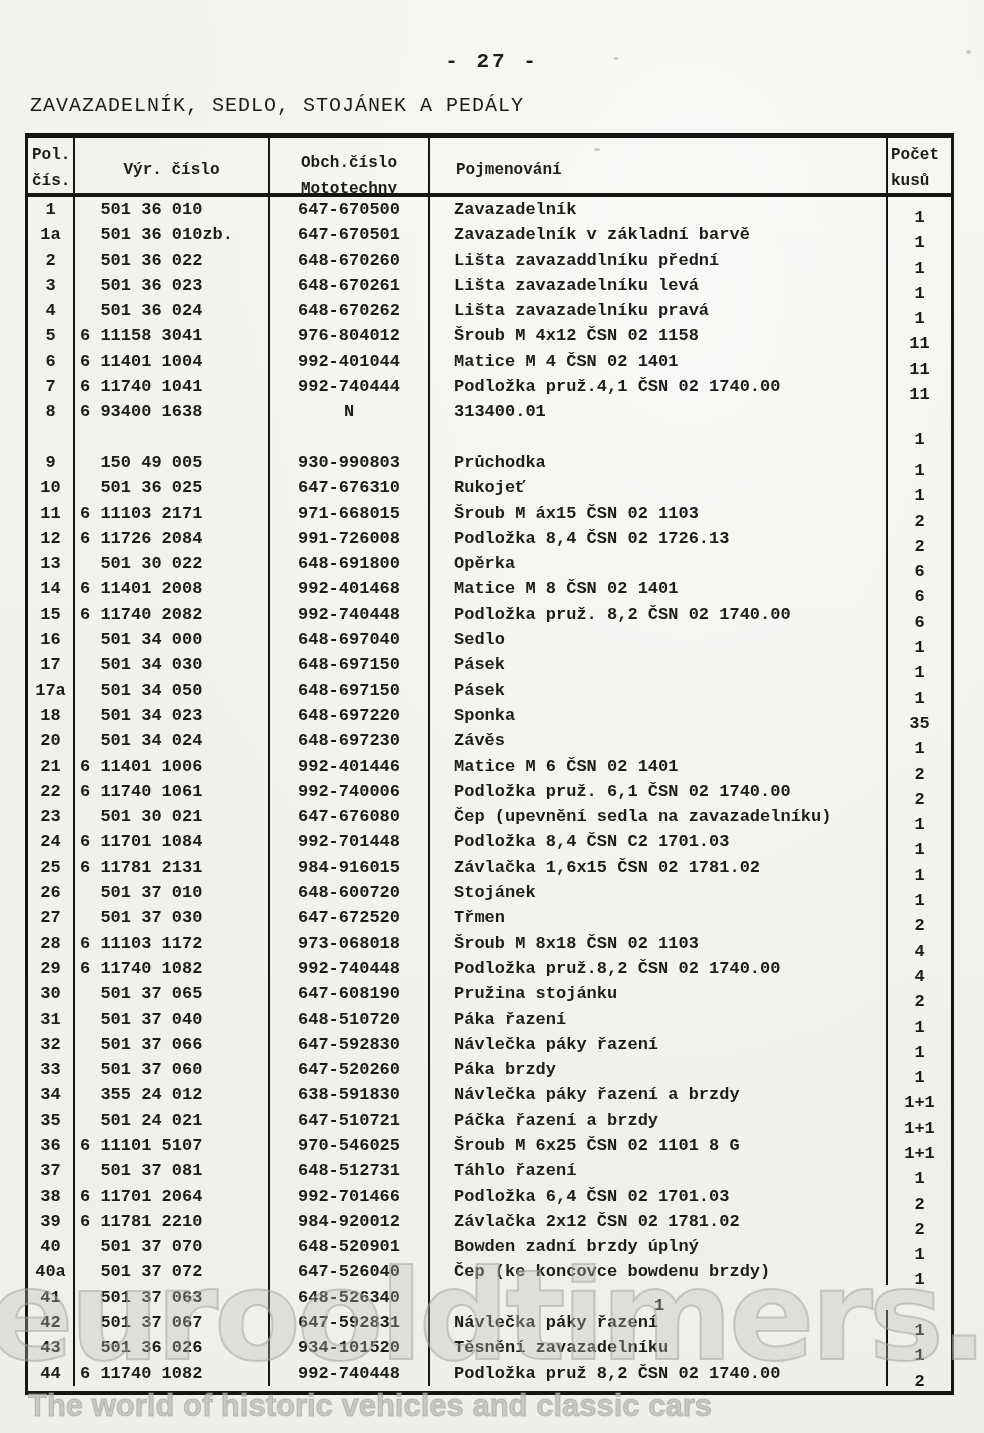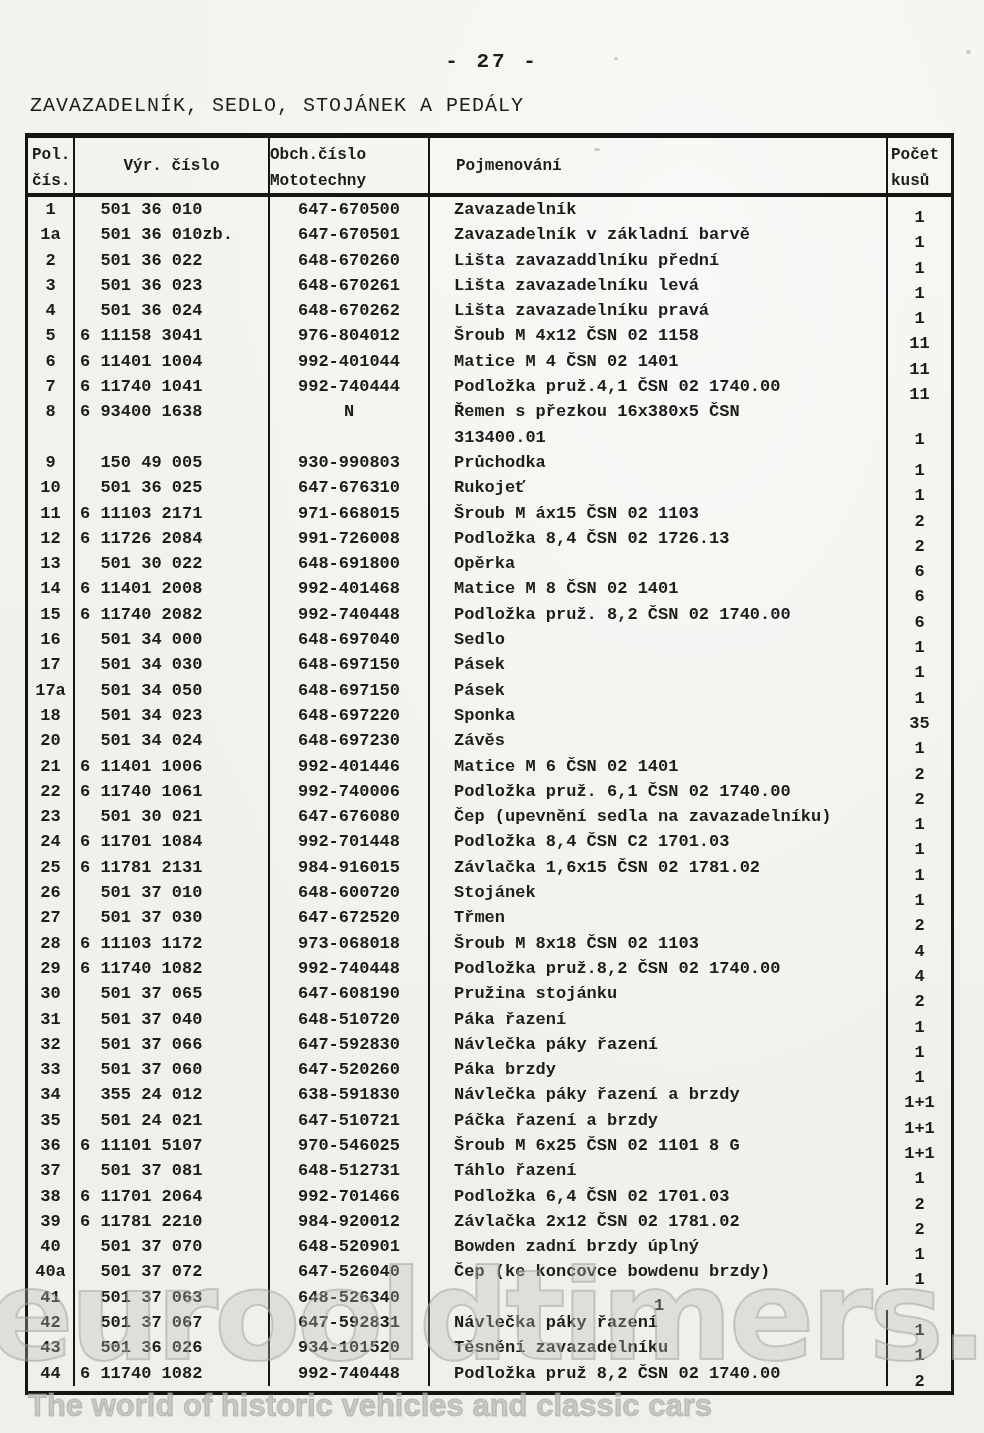--- a/index.html
+++ b/index.html
@@ -37,21 +37,21 @@
   .thead{
     display:grid;grid-template-columns:47px 195px 160px 458px 1fr;
     height:59px;border-bottom:4px solid var(--line);
     font-size:16px;font-weight:bold;
   }
   .th{border-right:2px solid var(--line);}
   .th:last-child{border-right:none;}
   .th .l{line-height:26px;}
   .h-pos{padding:4px 0 0 4px;}
   .h-vyr{display:flex;align-items:center;justify-content:center;}
-  .h-obch{text-align:left;padding-top:4px;}
+  .h-obch{text-align:center;padding-top:12px;}
   .h-name{display:flex;align-items:center;padding-left:26px;}
   .h-qty{padding:4px 0 0 3px;}
   .tbody{font-size:17px;font-weight:bold;}
   .trow{
     display:grid;grid-template-columns:47px 195px 160px 458px 1fr;
     height:25.3px;line-height:25.3px;
   }
   .trow.double{height:50.6px;}
   .td{overflow:visible;white-space:nowrap;}
   .td.c-pos{border-right:2px solid var(--line);text-align:center;}
@@ -207,21 +207,20 @@
           </div>
           <div class="td c-qty">
             <div class="qty">11</div>
           </div>
         </div>
         <div class="trow double">
           <div class="td c-pos"><span>8</span></div>
           <div class="td c-vyr"><span>6 93400 1638</span></div>
           <div class="td c-obch"><span>N</span></div>
           <div class="td c-name">
-            <div>Řemen s přezkou 16x380x5 ČSN</div>
             <div>313400.01</div>
           </div>
           <div class="td c-qty">
             <div class="qty">1</div>
           </div>
         </div>
         <div class="trow">
           <div class="td c-pos"><span>9</span></div>
           <div class="td c-vyr"><span>  150 49 005</span></div>
           <div class="td c-obch"><span>930-990803</span></div>

